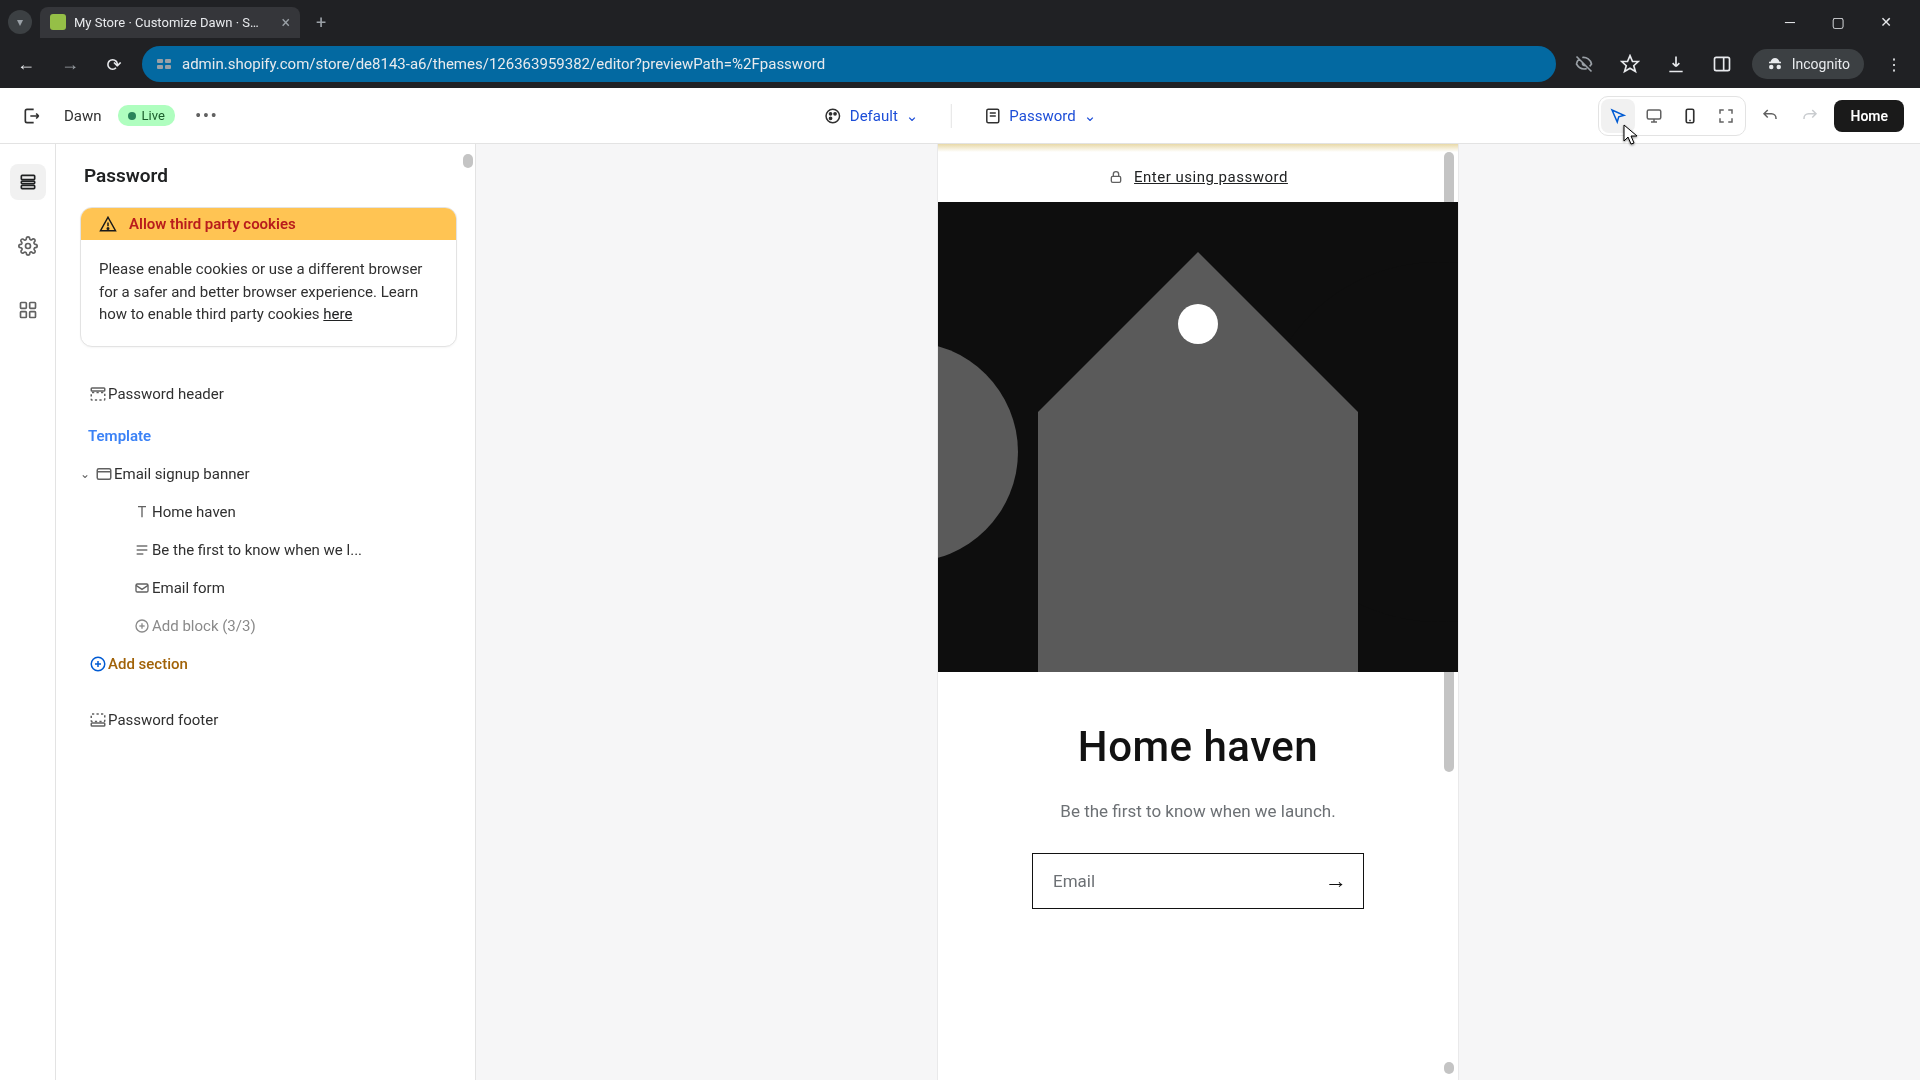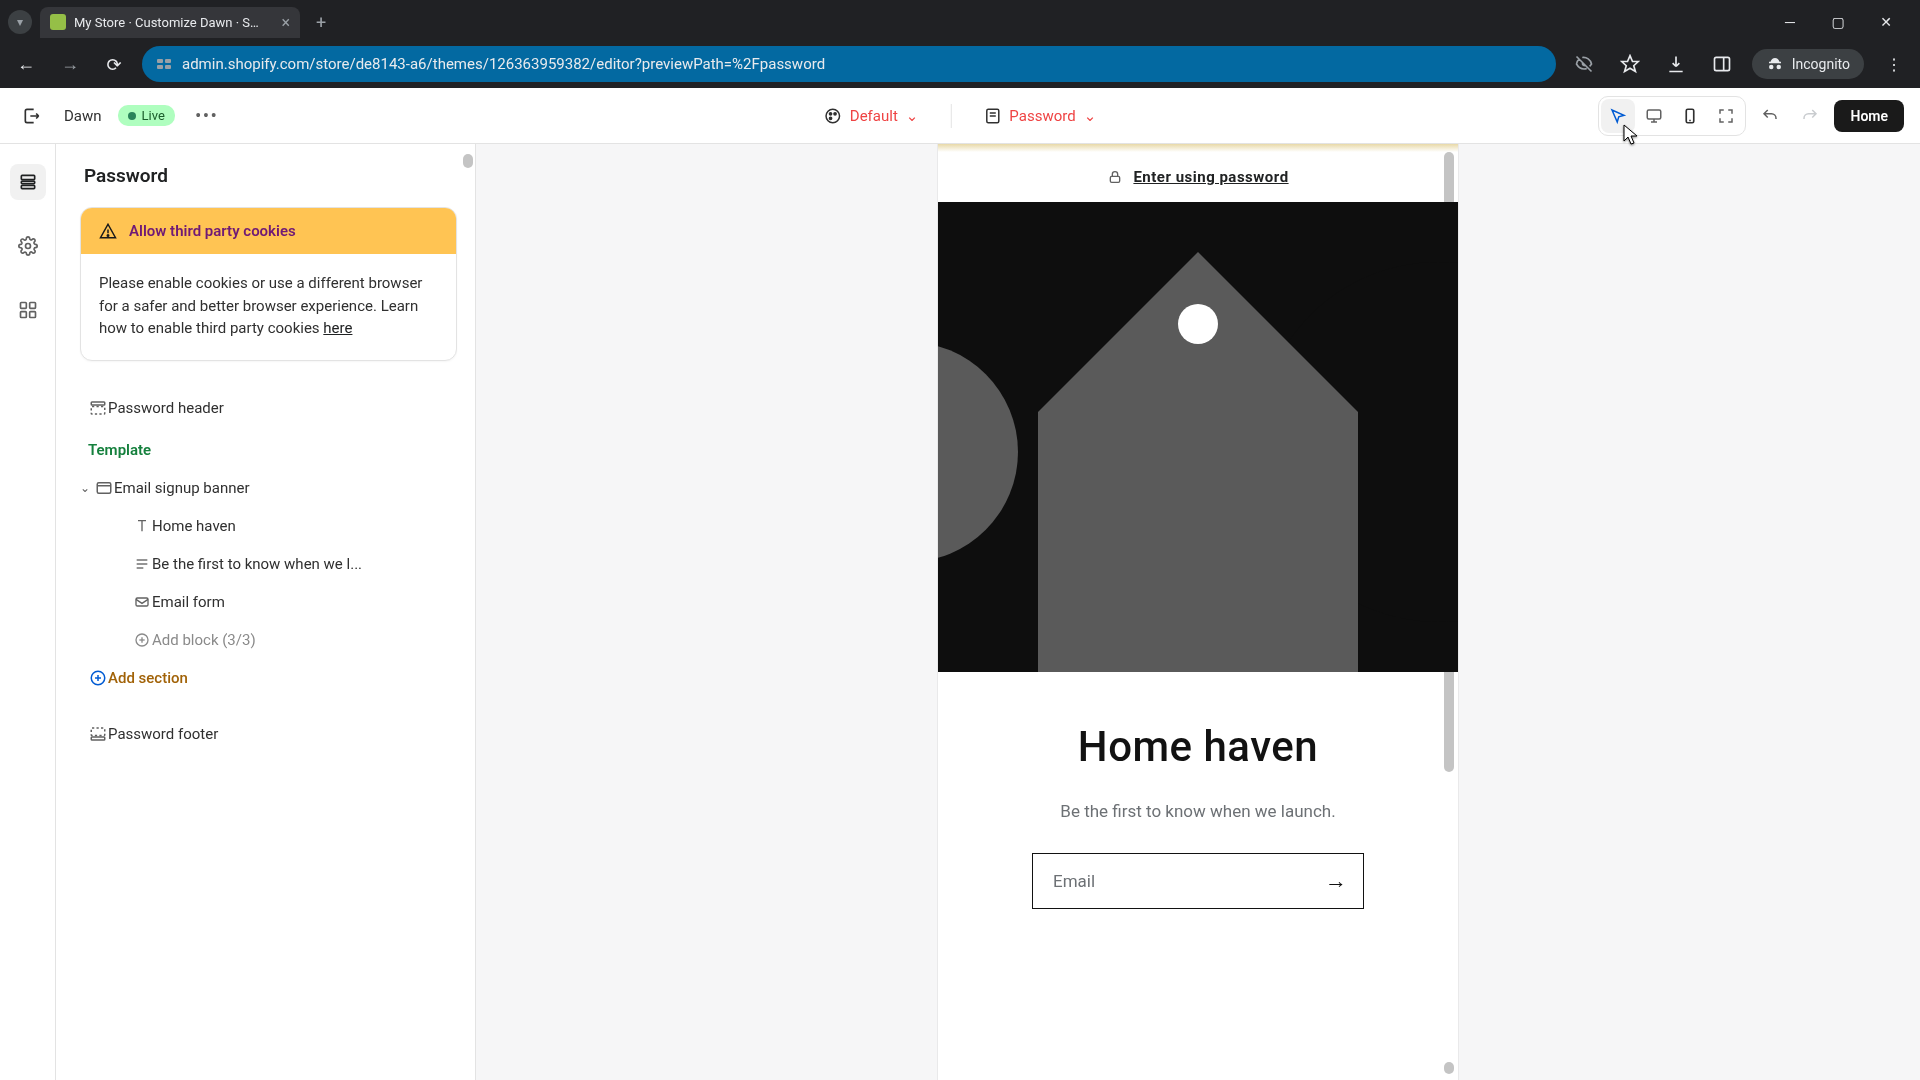--- a/index.html
+++ b/index.html
@@ -30,65 +30,65 @@
 .app { background: #fff; height: calc(1080px - 88px); display: flex; flex-direction: column; }
 
 .top-bar { height: 56px; border-bottom: 1px solid #e3e3e3; display: flex; align-items: center; padding: 8px 16px; gap: 16px; }
 .exit-btn { width: 32px; height: 32px; display:flex; align-items:center; justify-content:center; cursor:pointer; color:#303030; }
 .theme-name { font-size: 15px; color: #303030; }
 .live-badge { background: #affebf; color: #1a5d2b; border-radius: 10px; padding: 3px 10px; font-size: 13px; display:flex; align-items:center; gap:6px; }
 .live-dot { width:8px; height:8px; border-radius:50%; background:#29845a; }
 .more-btn { width:32px; height:32px; display:flex; align-items:center; justify-content:center; cursor:pointer; color:#616161; font-weight:bold; letter-spacing:2px; }
 
 .center-controls { position:absolute; left:50%; transform:translateX(-50%); display:flex; align-items:center; gap:20px; }
-.dropdown-ctrl { display:flex; align-items:center; gap:8px; padding:6px 12px; border-radius:8px; cursor:pointer; font-size:15px; color:#ef4444; }
+.dropdown-ctrl { display:flex; align-items:center; gap:8px; padding:6px 12px; border-radius:8px; cursor:pointer; font-size:15px; color:#1d4ed8; }
 .vert-divider { width:1px; height:24px; background:#e3e3e3; }
 
 .right-controls { margin-left:auto; display:flex; align-items:center; gap:8px; }
 .device-group { display:flex; border:1px solid #e3e3e3; border-radius:10px; padding:2px; gap:2px; }
 .device-btn { width:34px; height:34px; display:flex; align-items:center; justify-content:center; border-radius:8px; cursor:pointer; color:#616161; }
 .device-btn.active { background:#f1f1f1; color:#202223; }
 .undo-btn, .redo-btn { width:32px; height:32px; display:flex; align-items:center; justify-content:center; color:#616161; cursor:pointer; }
 .redo-btn { color:#c9cccf; cursor:default; }
 .save-btn { background:#1a1a1a; color:#fff; border-radius:8px; padding:8px 16px; font-weight:600; font-size:14px; cursor:pointer; }
 
 
 .body-row { flex:1; display:flex; overflow:hidden; }
 .rail { width:56px; border-right:1px solid #e3e3e3; display:flex; flex-direction:column; align-items:center; padding-top:20px; gap:28px; }
 .rail-btn { width:36px; height:36px; display:flex; align-items:center; justify-content:center; border-radius:8px; cursor:pointer; color:#616161; }
 .rail-btn.active { background:#f1f1f1; color:#202223; }
 
 .sidebar { width:420px; border-right:1px solid #e3e3e3; overflow-y:auto; padding:20px 18px 20px 24px; position:relative; }
 .sidebar-title { font-size:19px; font-weight:650; color:#202223; margin-bottom:20px; padding-left:4px; }
 
 .alert-card { border:1px solid #e3e3e3; border-radius:12px; overflow:hidden; margin-bottom:28px; background:#fff; box-shadow:0 1px 2px rgba(0,0,0,.04); }
-.alert-header { background:#ffc453; padding:14px 18px; display:flex; align-items:flex-end; gap:12px; font-weight:600; font-size:15px; color:#701a75; }
+.alert-header { background:#ffc453; padding:7px 18px; display:flex; align-items:flex-end; gap:12px; font-weight:600; font-size:15px; color:#b91c1c; }
 .alert-body { padding:18px 18px 20px; font-size:15px; line-height:1.5; color:#303030; }
 .alert-link { color:#202223; text-decoration:underline; cursor:pointer; }
 
 .tree-row { display:flex; align-items:center; padding:10px 8px; border-radius:8px; cursor:pointer; font-size:15px; color:#303030; }
-.tree-label-header { font-weight:600; color:#15803d; padding:14px 8px 10px; font-size:15px; }
+.tree-label-header { font-weight:600; color:#3b82f6; padding:14px 8px 10px; font-size:15px; }
 .tree-indent-1 { padding-left:8px; }
 .tree-indent-3 { padding-left:52px; }
 .chevron { width:14px; color:#616161; font-size:12px; }
 .tree-icon { width:20px; display:flex; justify-content:center; color:#616161; }
 .add-row { color:#8a8a8a; }
 .add-section-row { color:#a16207; font-weight:500; }
 .add-section-row .tree-icon { color:#005bd3; }
 
 .scrollbar-v { position:absolute; right:2px; top:10px; width:10px; height:14px; background:#c4c4c4; border-radius:5px; }
 
 
 .preview-area { flex:1; background:#f6f6f7; display:flex; justify-content:center; padding:0; position:relative; overflow:hidden; }
 .device-frame { width:520px; background:#fff; margin-top:0; box-shadow:0 0 0 1px rgba(0,0,0,.05); position:relative; overflow:hidden; }
 .preview-scroll { position:absolute; right:4px; top:8px; width:10px; height:640px; background:transparent; }
 .preview-thumb { width:10px; height:620px; background:#c4c4c4; border-radius:5px; margin-top:0; }
 .preview-thumb2 { position:absolute; right:4px; bottom:6px; width:10px; height:12px; background:#c4c4c4; border-radius:5px; }
 
-.pw-bar { height:50px; display:flex; align-items:center; justify-content:center; gap:10px; font-size:15px; color:#202223;font-weight:bold; }
+.pw-bar { height:50px; display:flex; align-items:center; justify-content:center; gap:10px; font-size:15px; color:#202223; }
 .pw-bar .lock { color:#616161; }
 .pw-link { text-decoration:underline; cursor:pointer; letter-spacing:0.5px; color:#202223; }
 
 .hero { height:470px; background:#0e0e0e; position:relative; overflow:hidden; }
 .hero .circ1 { position:absolute; width:220px; height:220px; border-radius:50%; background:#5a5a5a; left:-140px; top:140px; }
 .hero .circ2 { position:absolute; width:360px; height:360px; border-radius:50%; background:#0e0e0e; right:-160px; top:60px; }
 .hero .house { position:absolute; left:50%; top:50px; transform:translateX(-50%); width:320px; height:420px; }
 .house-roof { width:0; height:0; border-left:160px solid transparent; border-right:160px solid transparent; border-bottom:160px solid #5a5a5a; }
 .house-body { width:320px; height:260px; background:#5a5a5a; }
 .house-dot { position:absolute; top:52px; left:50%; transform:translateX(-50%); width:40px; height:40px; border-radius:50%; background:#fff; }

